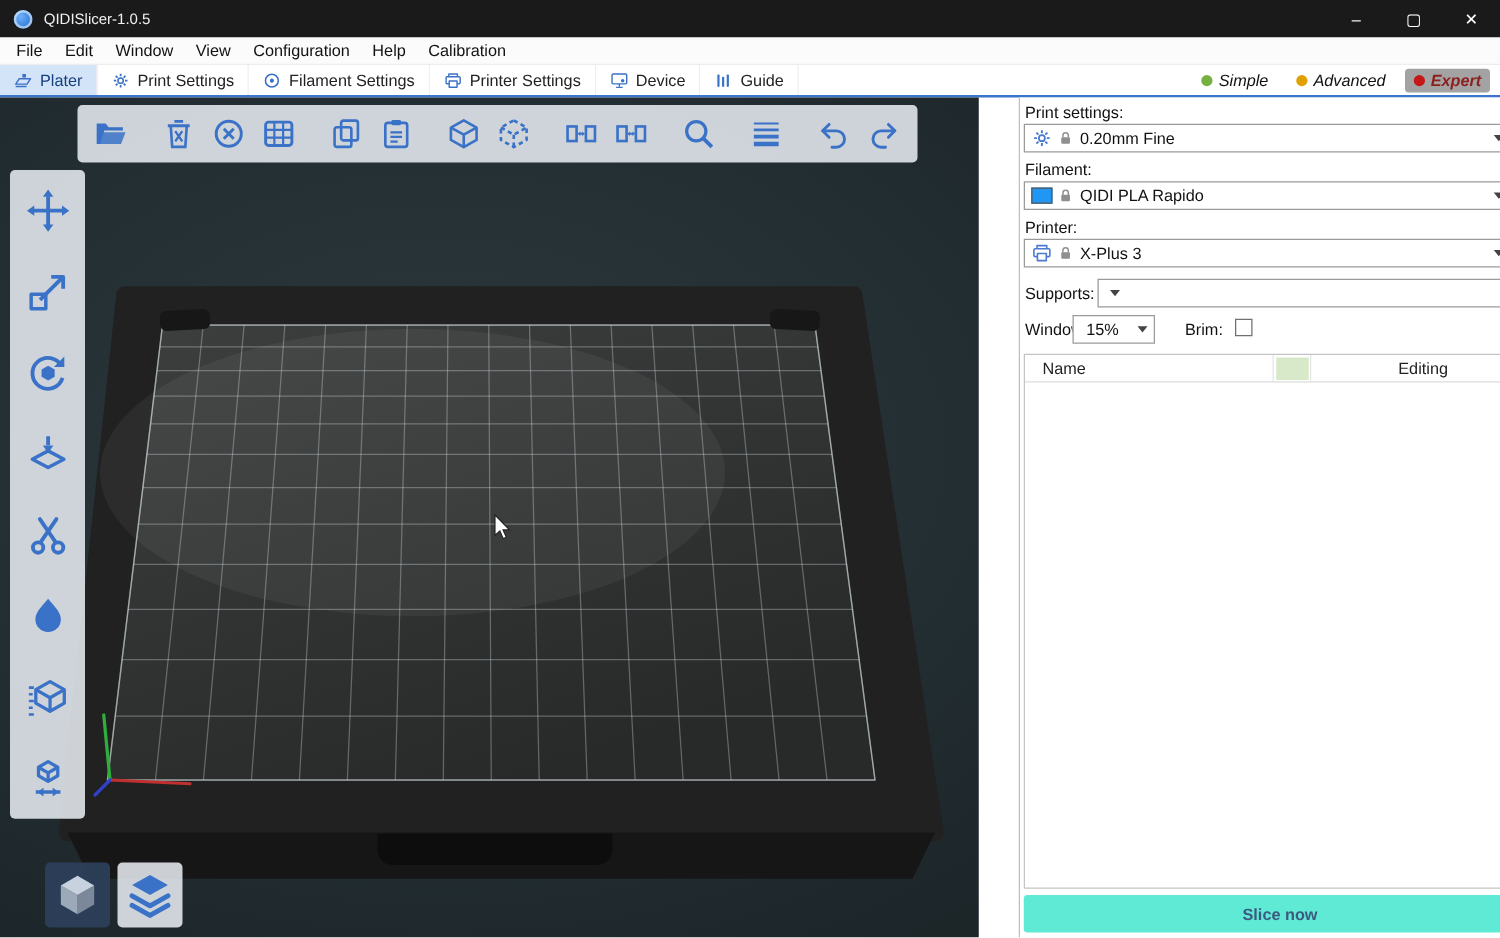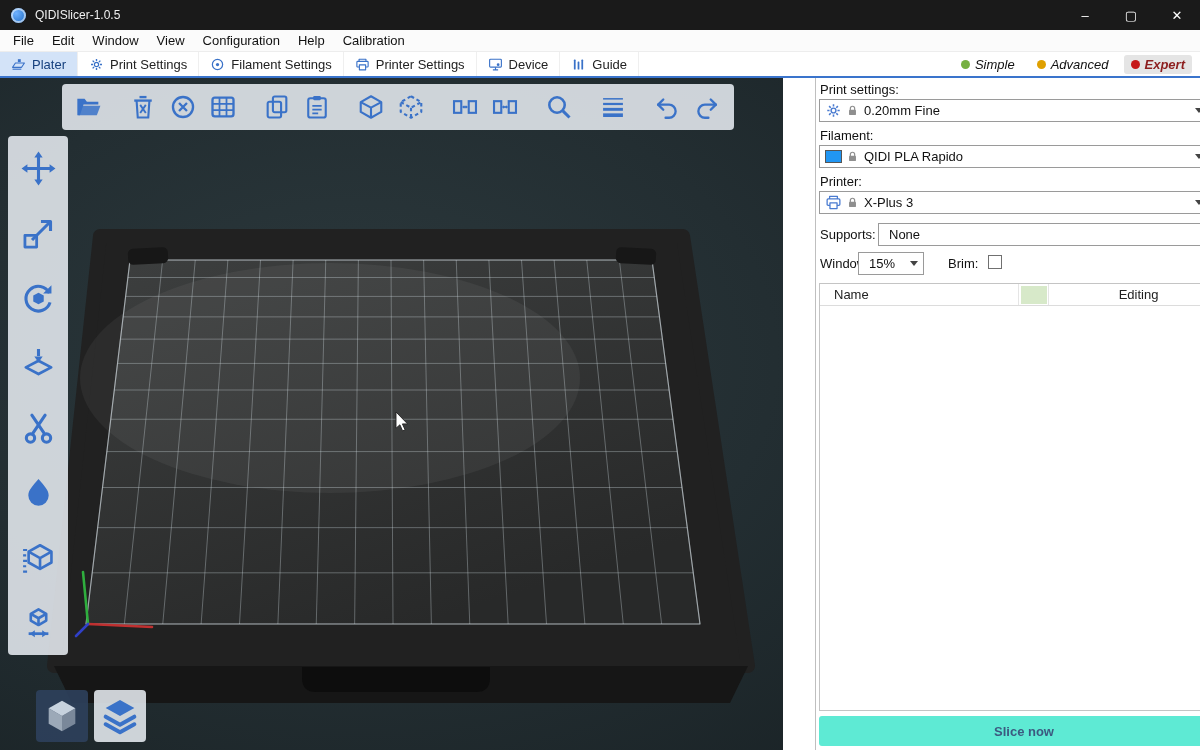--- a/index.html
+++ b/index.html
@@ -25,21 +25,21 @@
   .menu-item{padding:0 9px;line-height:21px;}
   
   .tabbar{position:absolute;top:52px;left:0;right:0;height:26px;background:#fff;
           display:flex;align-items:stretch;border-bottom:2px solid #3a74cc;}
   .tab{display:flex;align-items:center;gap:6px;padding:0 11px;font-size:13px;color:#222;
        border-right:1px solid #efefef;justify-content:center;}
   .tab.active{background:#d3e3f8;color:#16407e;}
   .tab .ic{width:15px;height:15px;color:var(--accent);}
   .modes{margin-left:auto;display:flex;align-items:center;gap:8px;padding-right:8px;font-style:italic;}
   .mode{display:flex;align-items:center;gap:5px;font-size:13px;padding:2px 7px;border-radius:3px;}
-  .mode.active{background:#e5e5e5;font-weight:bold;color:#8d1f1f;}
+  .mode.active{background:#a3a3a3;font-weight:bold;color:#8d1f1f;}
   .dot{width:9px;height:9px;border-radius:50%;display:inline-block;}
   
   .viewport{position:absolute;top:78px;left:0;width:783px;height:672px;overflow:hidden;
             background:radial-gradient(120% 95% at 45% 42%,#2c393d 0%,#232e32 45%,#161e21 100%);}
   .scene{position:absolute;left:0;top:0;}
   .top-toolbar{position:absolute;left:62px;top:6px;height:46px;display:flex;align-items:center;
                background:rgba(236,241,247,.85);border-radius:4px;padding:0 7px;}
   .tbtn{width:36px;height:38px;margin:0 2px;display:flex;align-items:center;justify-content:center;
         color:var(--accent);}
   .tbtn.gap{margin-left:16px;}
@@ -539,21 +539,20 @@
     <span class="chev"></span>
   </div>
   <div class="gearbtn" style="top:116px;left:397px">
     <svg class="ic">
         <use href="#i-gear"></use>
       </svg>
   </div>
 
   <div class="rp-label" style="top:149px">Supports:</div>
   <div class="combo" style="top:145px;left:62px;width:336px">
-    <span class="txt">None</span>
     <span class="chev"></span>
   </div>
 
   <div class="rp-label" style="top:178px">Window:</div>
   <div class="combo" style="top:174px;left:42px;width:66px">
     <span class="txt">15%</span>
     <span class="chev"></span>
   </div>
   <div class="rp-label" style="top:178px;left:132px">Brim:</div>
   <div style="position:absolute;top:177px;left:172px;width:14px;height:14px;border:1px solid #707070;background:#fff"></div>

